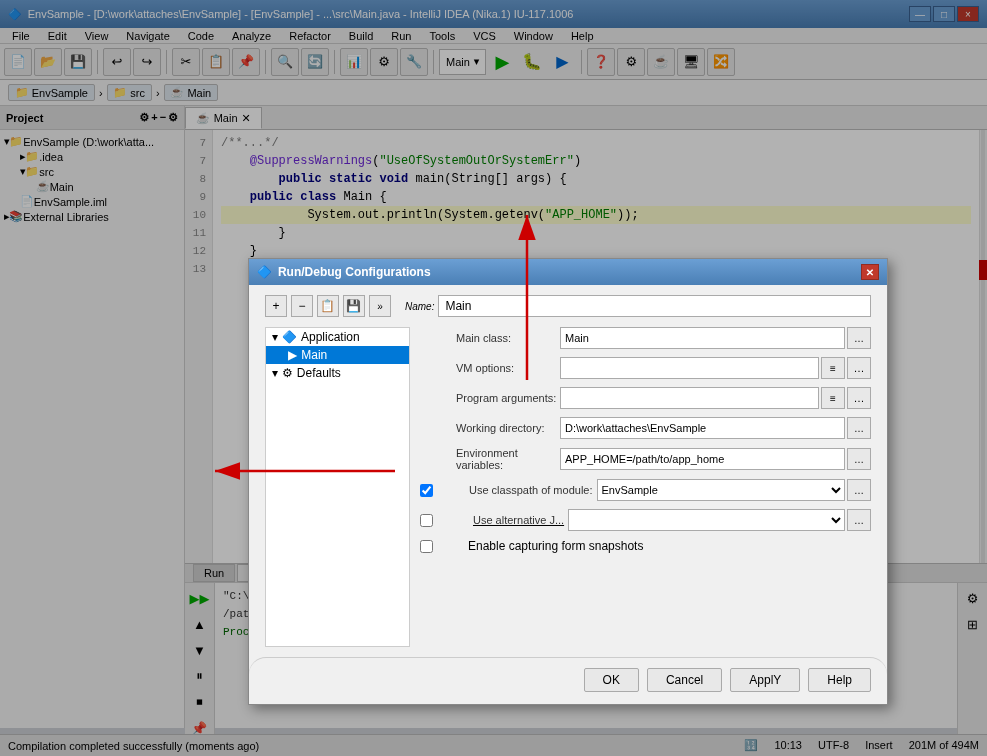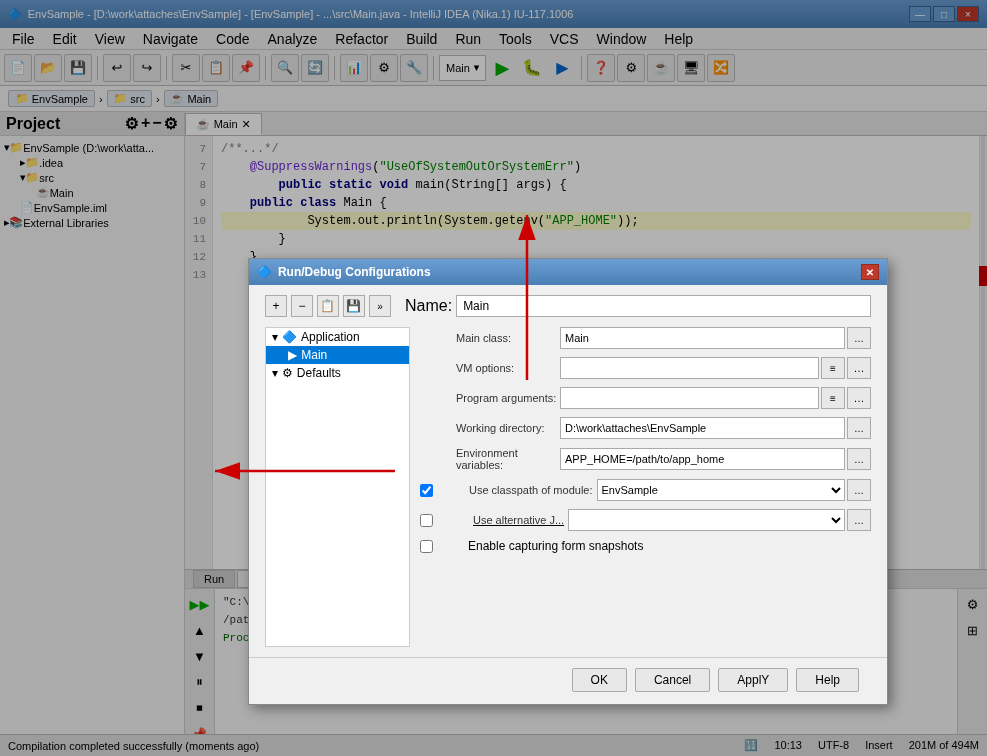--- a/index.html
+++ b/index.html
@@ -25,26 +25,26 @@
       color: white;
       font-size: 10px;
       display: flex; align-items: center; justify-content: center;
       cursor: pointer;
     }
     .title-btn.close { background: #c0392b; }
 
     
     .menu-bar {
       background: #f0f0f0;
-      height: 22px;
+      height: 16px;
       display: flex;
       align-items: center;
       padding: 0 4px;
       border-bottom: 1px solid #ccc;
-      font-size: 14px;
+      font-size: 11px;
       gap: 2px;
     }
     .menu-item {
       padding: 2px 8px;
       cursor: pointer;
     }
 
     
     .toolbar {
       background: #f0f0f0;
@@ -116,21 +116,21 @@
       display: flex;
       flex-direction: column;
     }
     .panel-header {
       background: #e0e0e0;
       border-bottom: 1px solid #ccc;
       height: 24px;
       display: flex;
       align-items: center;
       padding: 0 6px;
-      font-size: 16px;
+      font-size: 11px;
       font-weight: bold;
       gap: 4px;
     }
     .tree-area { flex: 1; overflow: auto; padding: 4px 0; font-size: 11px; }
     .tree-item {
       display: flex; align-items: center;
       padding: 1px 4px;
       cursor: pointer;
       white-space: nowrap;
     }
@@ -400,23 +400,24 @@
     }
     .form-check {
       display: flex;
       align-items: center;
       gap: 6px;
       margin-bottom: 6px;
     }
     .dialog-footer {
       display: flex;
       justify-content: flex-end;
-      padding: 10px 28px 12px;
+      padding: 10px 16px 12px;
       gap: 8px;
       border-top: 1px solid #ccc;
+      border-radius: 17px;
     }
     .footer-btn {
       padding: 4px 18px;
       border: 1px solid #aaa;
       background: #e8e8e8;
       cursor: pointer;
       font-size: 12px;
       border-radius: 2px;
     }
     .footer-btn.primary { background: #e8e8e8; }
@@ -659,21 +660,21 @@
 
     <div class="dialog-body">
 
       <div style="display:flex; align-items:center; margin-bottom:10px; gap:4px;">
         <div style="width:22px; height:22px; border:1px solid #aaa; background:#e8e8e8; display:flex; align-items:center; justify-content:center; cursor:pointer; font-size:12px;">+</div>
         <div style="width:22px; height:22px; border:1px solid #aaa; background:#e8e8e8; display:flex; align-items:center; justify-content:center; cursor:pointer; font-size:12px;">−</div>
         <div style="width:22px; height:22px; border:1px solid #aaa; background:#e8e8e8; display:flex; align-items:center; justify-content:center; cursor:pointer; font-size:12px;">📋</div>
         <div style="width:22px; height:22px; border:1px solid #aaa; background:#e8e8e8; display:flex; align-items:center; justify-content:center; cursor:pointer; font-size:12px;">💾</div>
         <div style="width:22px; height:22px; border:1px solid #aaa; background:#e8e8e8; display:flex; align-items:center; justify-content:center; cursor:pointer; font-size:10px;">»</div>
 
-        <span style="margin-left:10px; font-size:16px;">Name:</span>
+        <span style="margin-left:10px; font-size:10px;font-style:italic;">Name:</span>
         <input class="name-input" value="Main" style="flex: 1 1 0%; height: 22px; border: 1px solid rgb(170, 170, 170); padding: 2px 6px; font-size: 12px;">
       </div>
 
       <div class="dialog-main">
 
         <div class="dleft" style="min-height: 320px;">
           <div class="dtree-item">
             <span>▾</span>
             <span>🔷</span>
             <span>Application</span>

